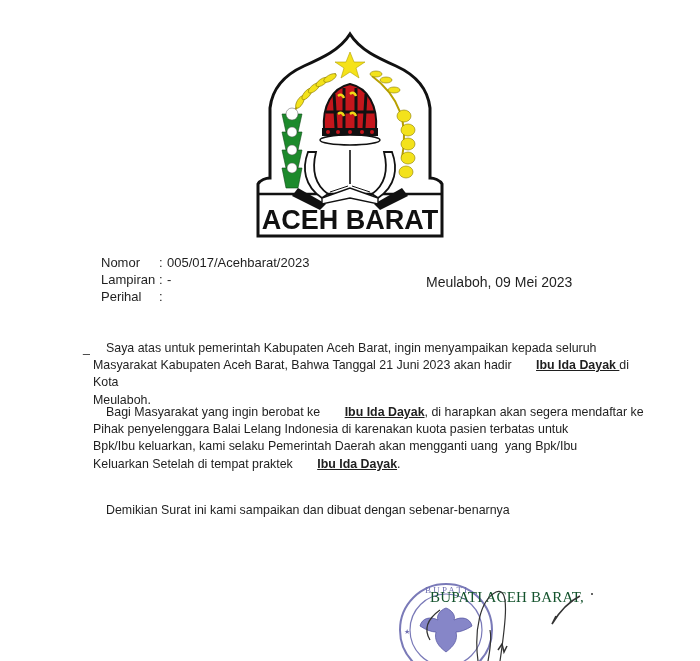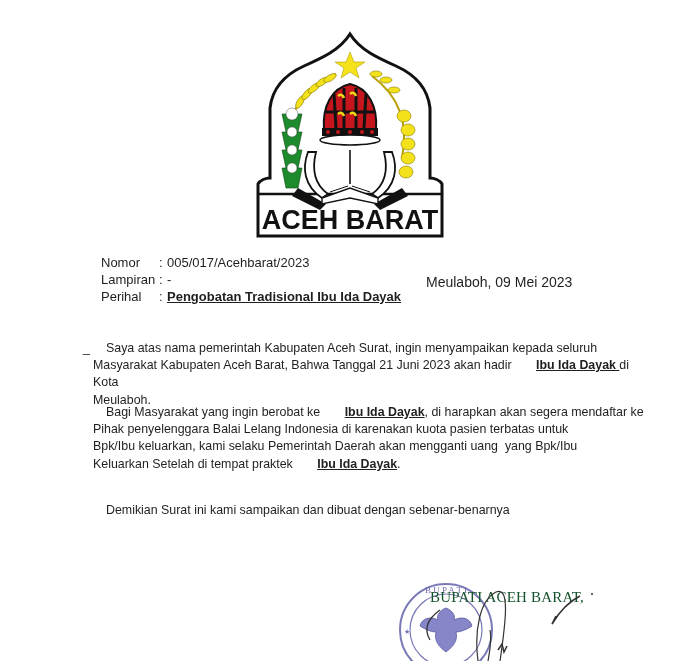--- a/index.html
+++ b/index.html
@@ -102,30 +102,29 @@
     <span class="meta-value">005/017/Acehbarat/2023</span>
   </div>
   <div class="meta-row">
     <span class="meta-label">Lampiran</span>
     <span class="meta-sep">:</span>
     <span class="meta-value">-</span>
   </div>
   <div class="meta-row">
     <span class="meta-label">Perihal</span>
     <span class="meta-sep">:</span>
-    <span class="meta-value bold">Pengobatan Tradisional Ibu Ida Dayak</span>
   </div>
 </div>
 
 <div class="date">Meulaboh, 09 Mei 2023</div>
 
 <div class="para p1">
   <div class="indent" style="position:relative;">
     <span class="dash">_</span>
-    <span>Saya atas nama pemerintah Kabupaten Aceh Surat, ingin menyampaikan kepada seluruh</span>
+    <span>Saya atas untuk pemerintah Kabupaten Aceh Barat, ingin menyampaikan kepada seluruh</span>
   </div>
   <div><span>Masyarakat Kabupaten Aceh Barat, Bahwa Tanggal 21 Juni 2023 akan hadir </span><span class="bold-u">Ibu Ida Dayak </span><span>di Kota</span></div>
   <div>Meulaboh.</div>
 </div>
 
 <div class="para p2">
   <div class="indent"><span>Bagi Masyarakat yang ingin berobat ke </span><span class="bold-u">Ibu Ida Dayak</span><span>, di harapkan akan segera mendaftar ke</span></div>
   <div>Pihak penyelenggara Balai Lelang Indonesia di karenakan kuota pasien terbatas untuk</div>
   <div style="white-space:pre;">Bpk/Ibu keluarkan, kami selaku Pemerintah Daerah akan mengganti uang  yang Bpk/Ibu</div>
   <div><span>Keluarkan Setelah di tempat praktek </span><span class="bold-u">Ibu Ida Dayak</span><span>.</span></div>

